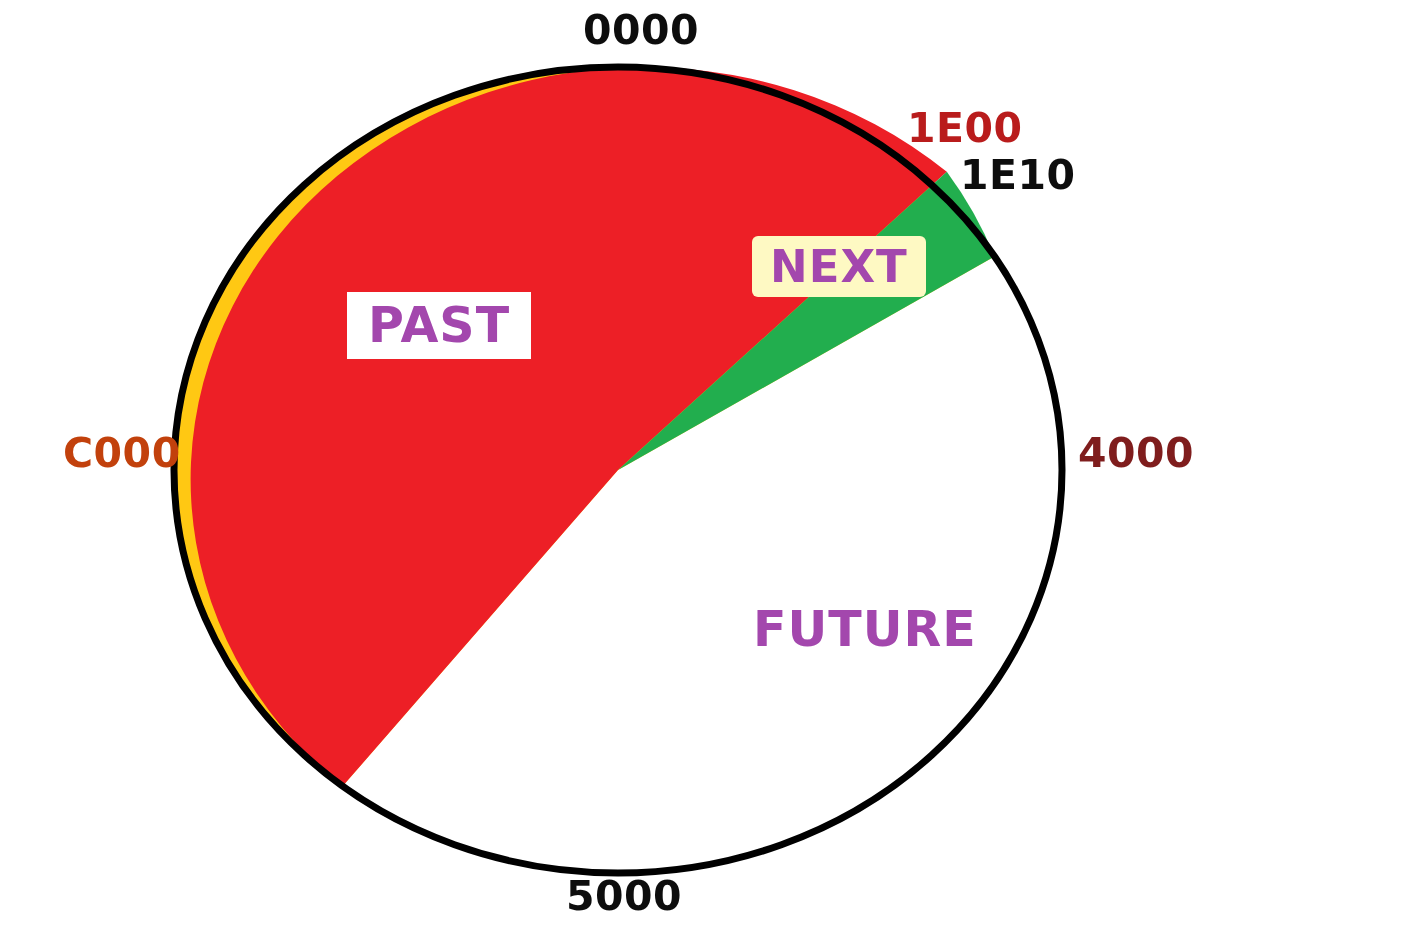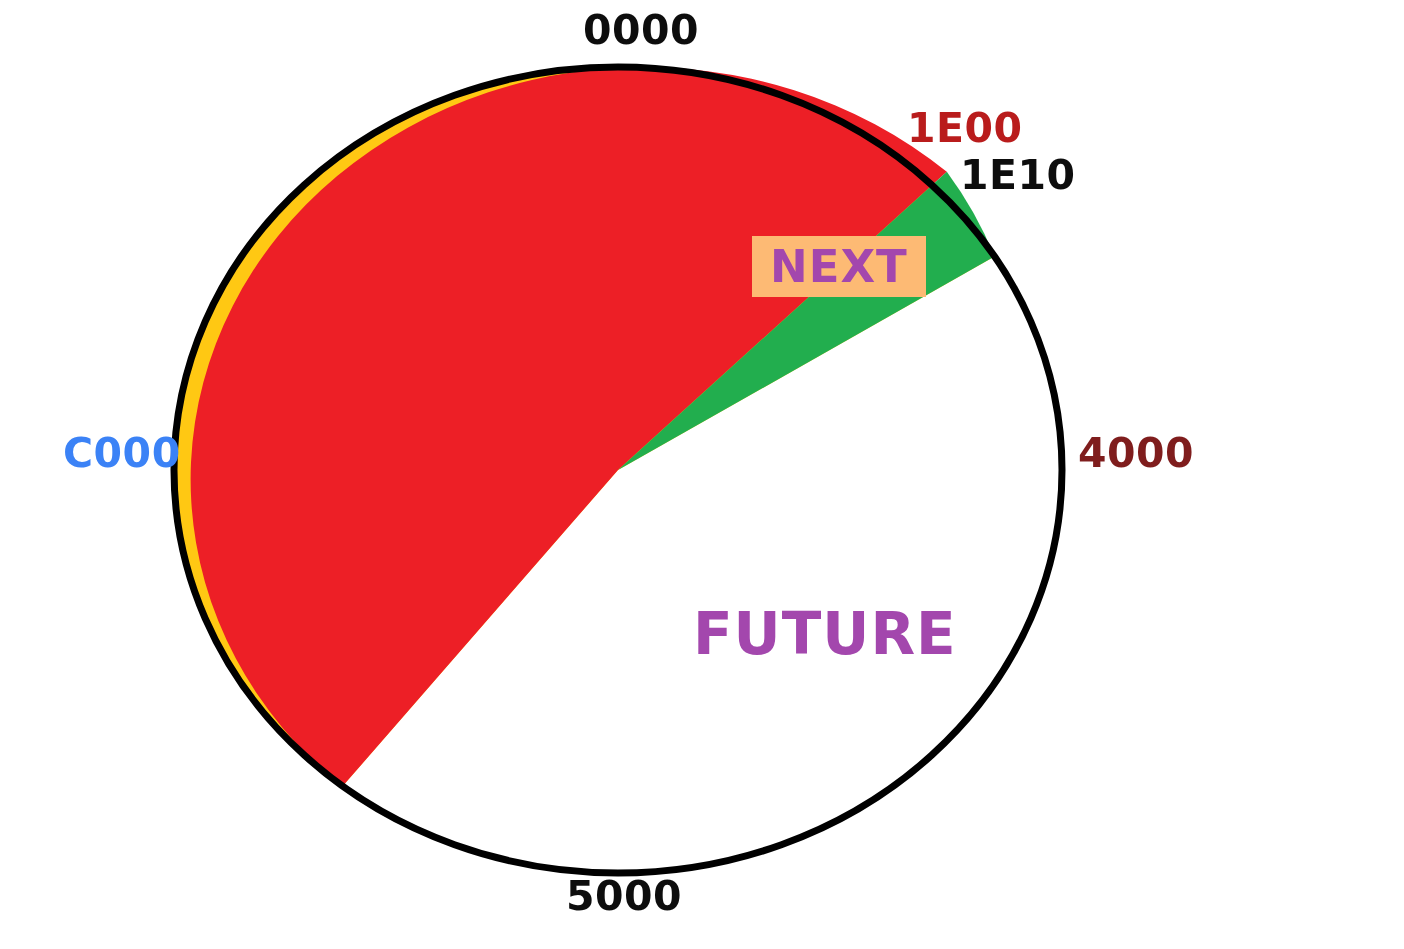--- a/index.html
+++ b/index.html
@@ -44,21 +44,21 @@
     background: #ffffff;
     color: #a347ad;
     font-family: "DejaVu Sans", "Liberation Sans", sans-serif;
     font-weight: bold;
     white-space: nowrap;
     line-height: 1;
     letter-spacing: 1px;
   }
   #label-past   { left: 347px; top: 292px; font-size: 49px; padding: 9px 21px; }
   #label-next   { left: 752px; top: 236px; font-size: 45px; padding: 8px 18px; }
-  #label-future { left: 672px; top: 596px; font-size: 58px; padding: 9px 21px; }
+  #label-future { left: 732px; top: 596px; font-size: 49px; padding: 9px 21px; }
 
   #tick-0000 { left: 583px; top: 10px; }
   #tick-1E00 { left: 907px; top: 108px; }
   #tick-1E10 { left: 960px; top: 155px; }
   #tick-4000 { left: 1078px; top: 433px; }
   #tick-C000 { left: 63px;  top: 433px; }
   #tick-8000 { left: 566px; top: 876px; }
 </style>
 </head>
 <body style="background: rgb(255, 255, 255);">
@@ -74,18 +74,19 @@
     <path d="M 618 470 L 946.8 171.8 A 444 403 0 0 1 994.5 256.6 Z" fill="#22AE4E" stroke="none"></path>
 
     <ellipse cx="618" cy="470" rx="444" ry="403" fill="none" stroke="#000000" stroke-width="7"></ellipse>
   </svg>
 
   <div class="tick-label" id="tick-0000" style="color: rgb(13, 13, 13);">0000</div>
   <div class="tick-label" id="tick-1E00" style="color: #b91c1c;">1E00</div>
   <div class="tick-label" id="tick-1E10" style="color: rgb(13, 13, 13);">1E10</div>
   <div class="tick-label" id="tick-4000" style="color: #7f1d1d;">4000</div>
   <div class="tick-label" id="tick-8000" style="color: rgb(13, 13, 13);">5000</div>
-  <div class="tick-label" id="tick-C000" style="color: #3b82f6;">C000</div>
+  <div class="tick-label" id="tick-C000" style="color: #c2410c;">C000</div>
 
-  <div class="region-label" id="label-next" style="color: rgb(163, 71, 173); background: #fdba74;">NEXT</div>
+  <div class="region-label" id="label-past" style="color: rgb(163, 71, 173); background: rgb(255, 255, 255);">PAST</div>
+  <div class="region-label" id="label-next" style="color: rgb(163, 71, 173); background: #fef9c3; border-radius: 6px;">NEXT</div>
   <div class="region-label" id="label-future" style="color: rgb(163, 71, 173); background: rgb(255, 255, 255);">FUTURE</div>
 
 </div>
 
 </body></html>

